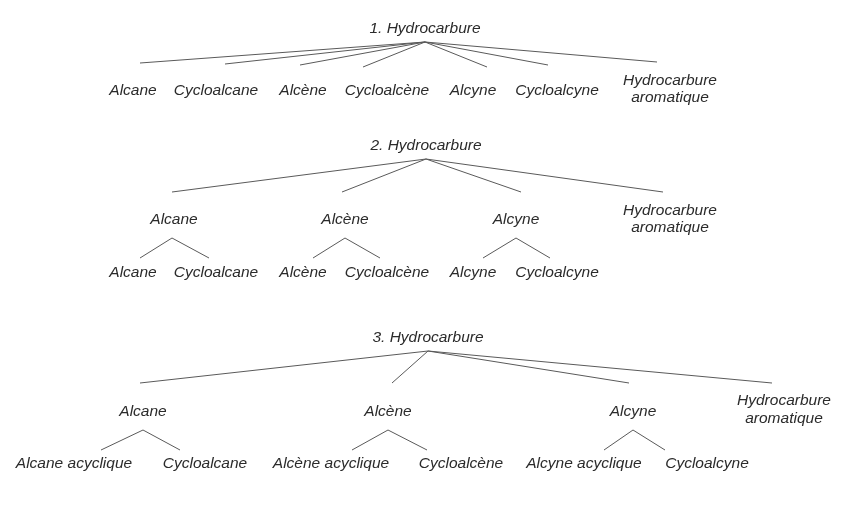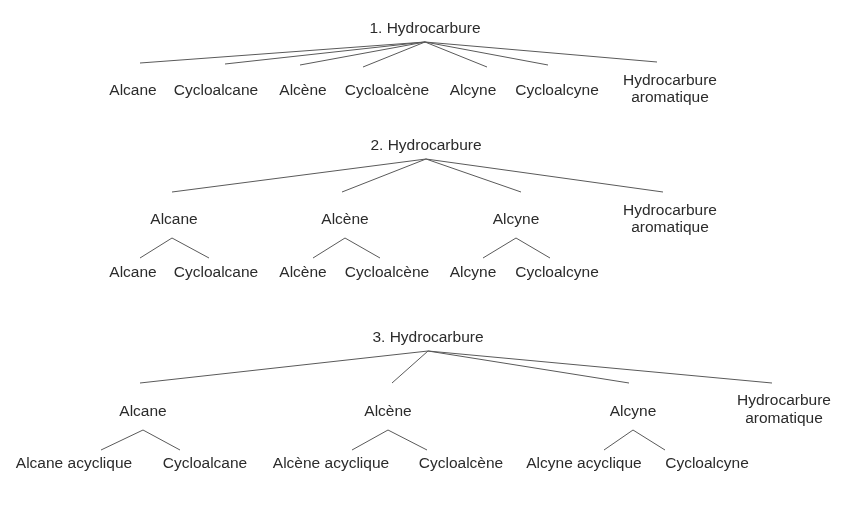--- a/index.html
+++ b/index.html
@@ -13,20 +13,21 @@
     font-family: "Liberation Sans", sans-serif;
     color: #2b2b2b;
     overflow: hidden;
     position: relative;
   }
   #diagram-root {
     position: absolute;
     inset: 0;
     width: 854px;
     height: 512px;
+    font-style: italic;
   }
   svg.tree-svg {
     position: absolute;
     left: 0;
     top: 0;
     width: 854px;
     height: 512px;
     display: block;
   }
   .edge {

